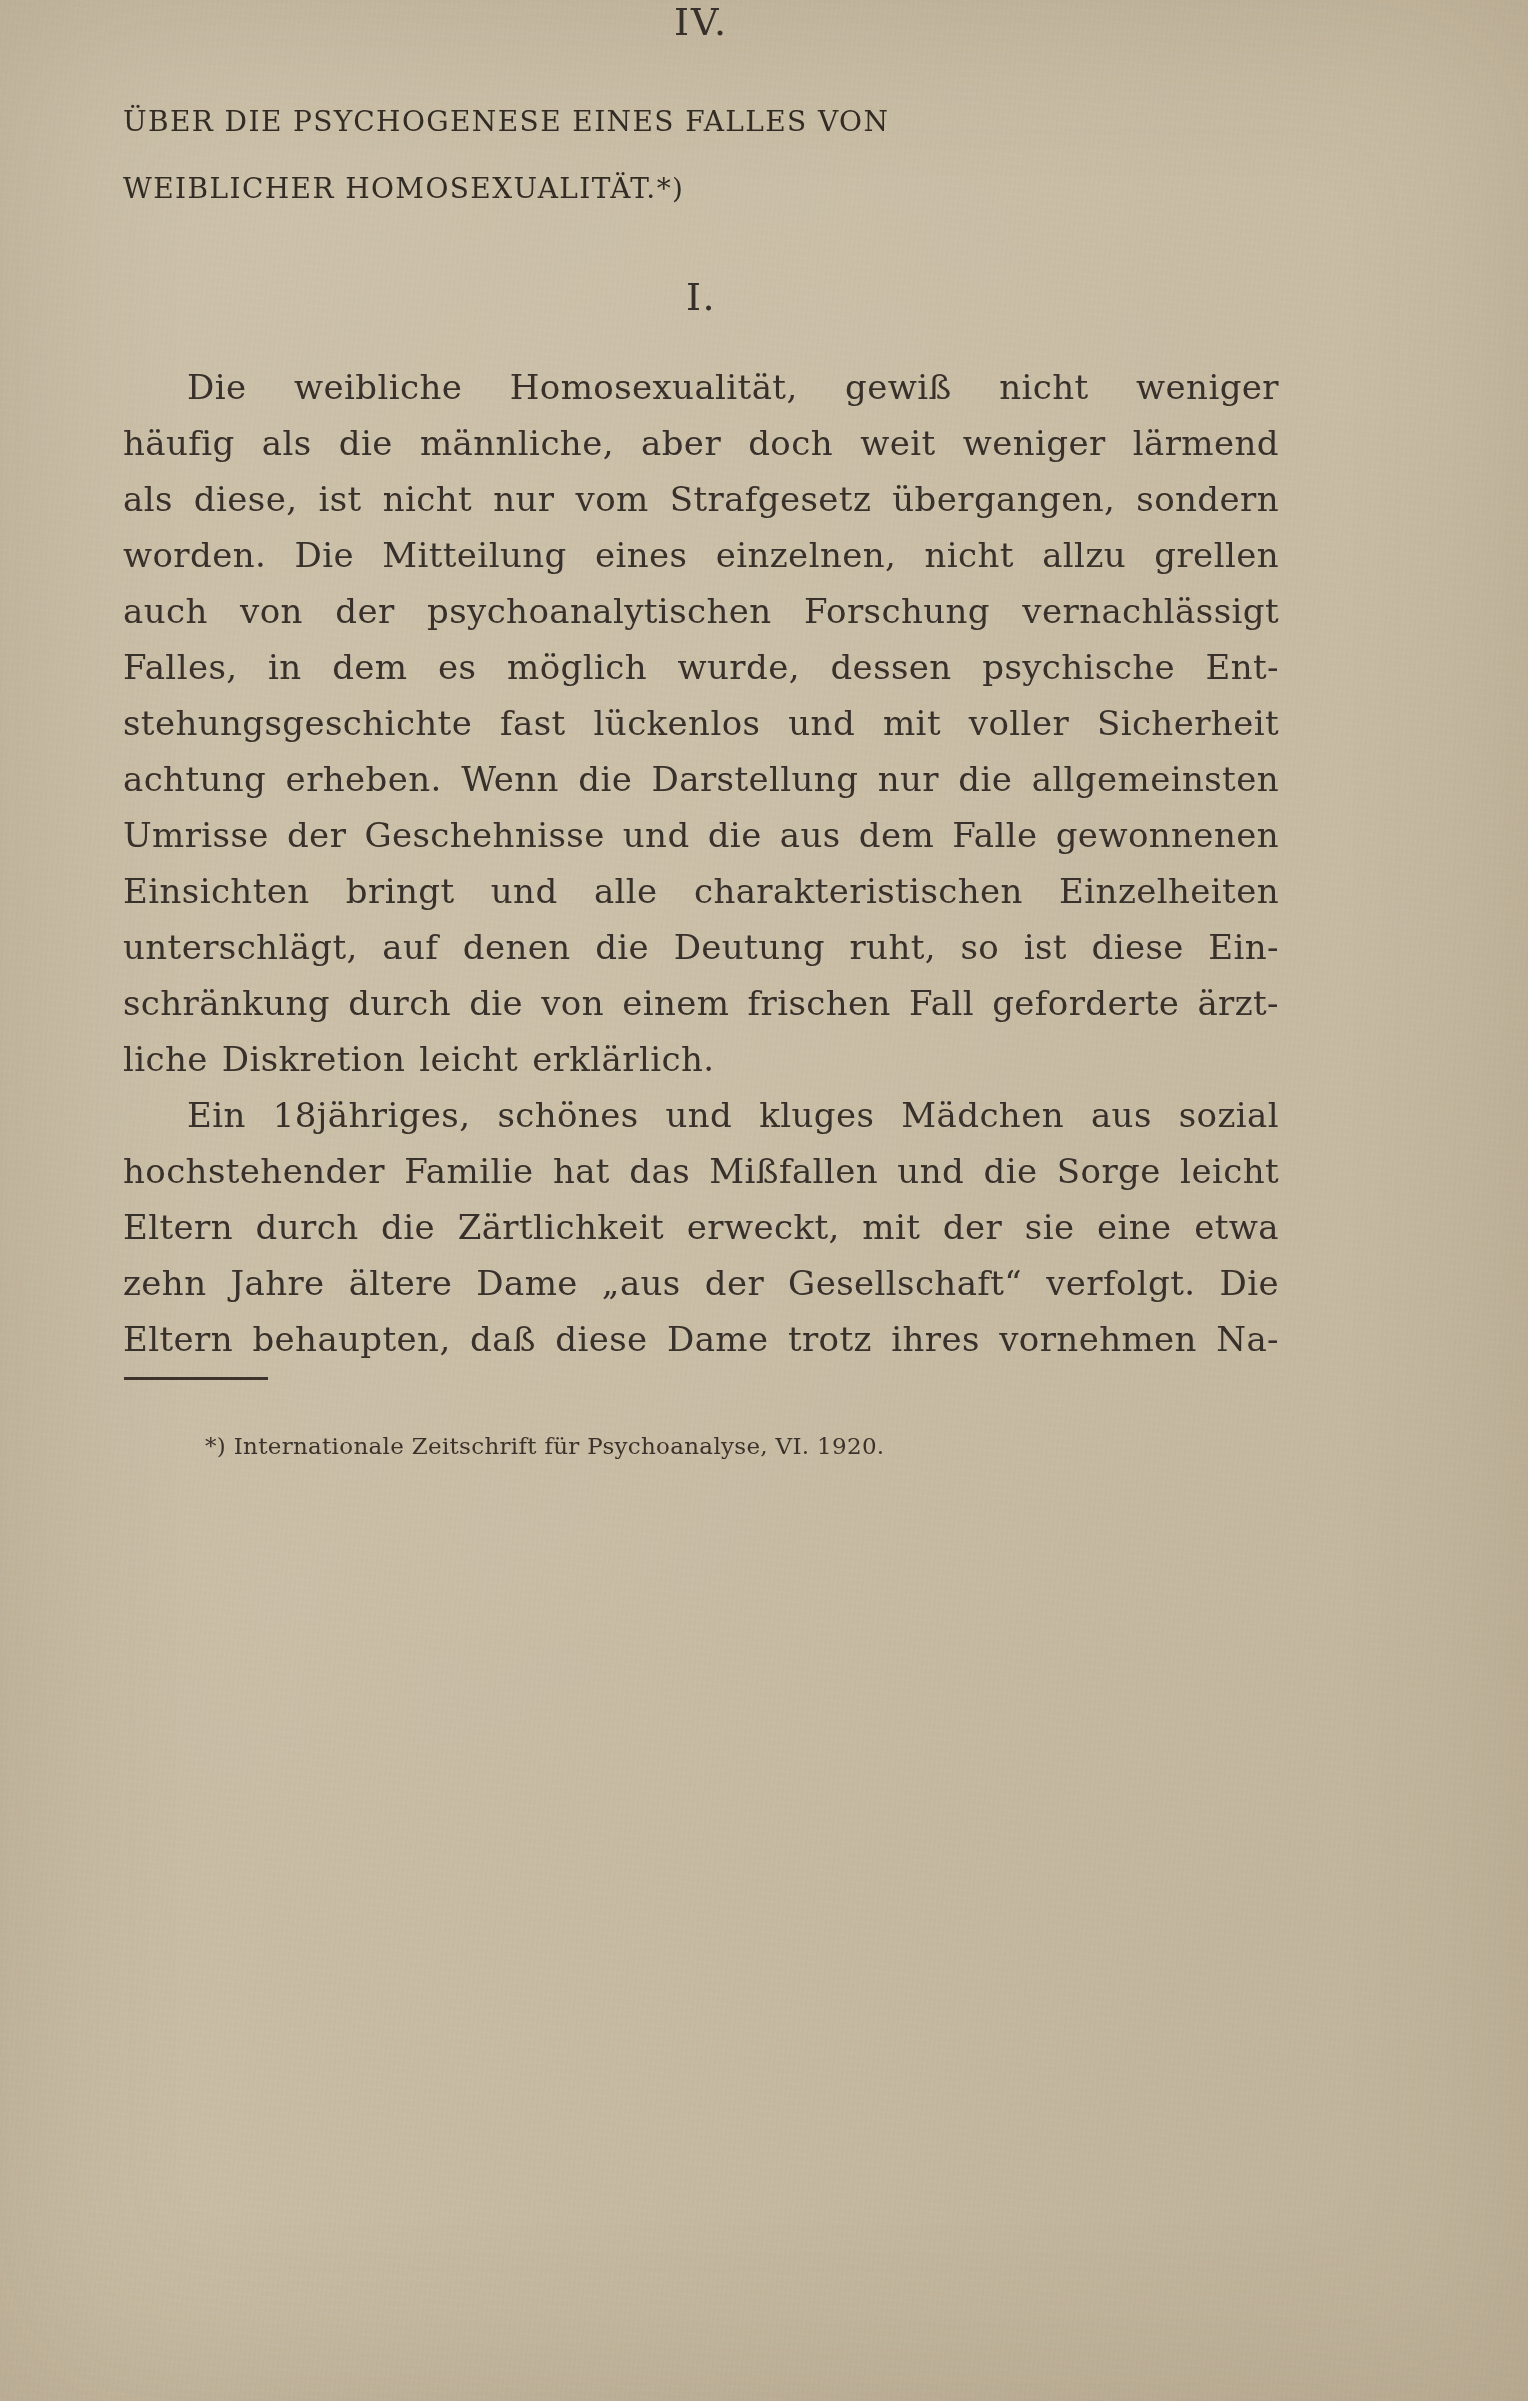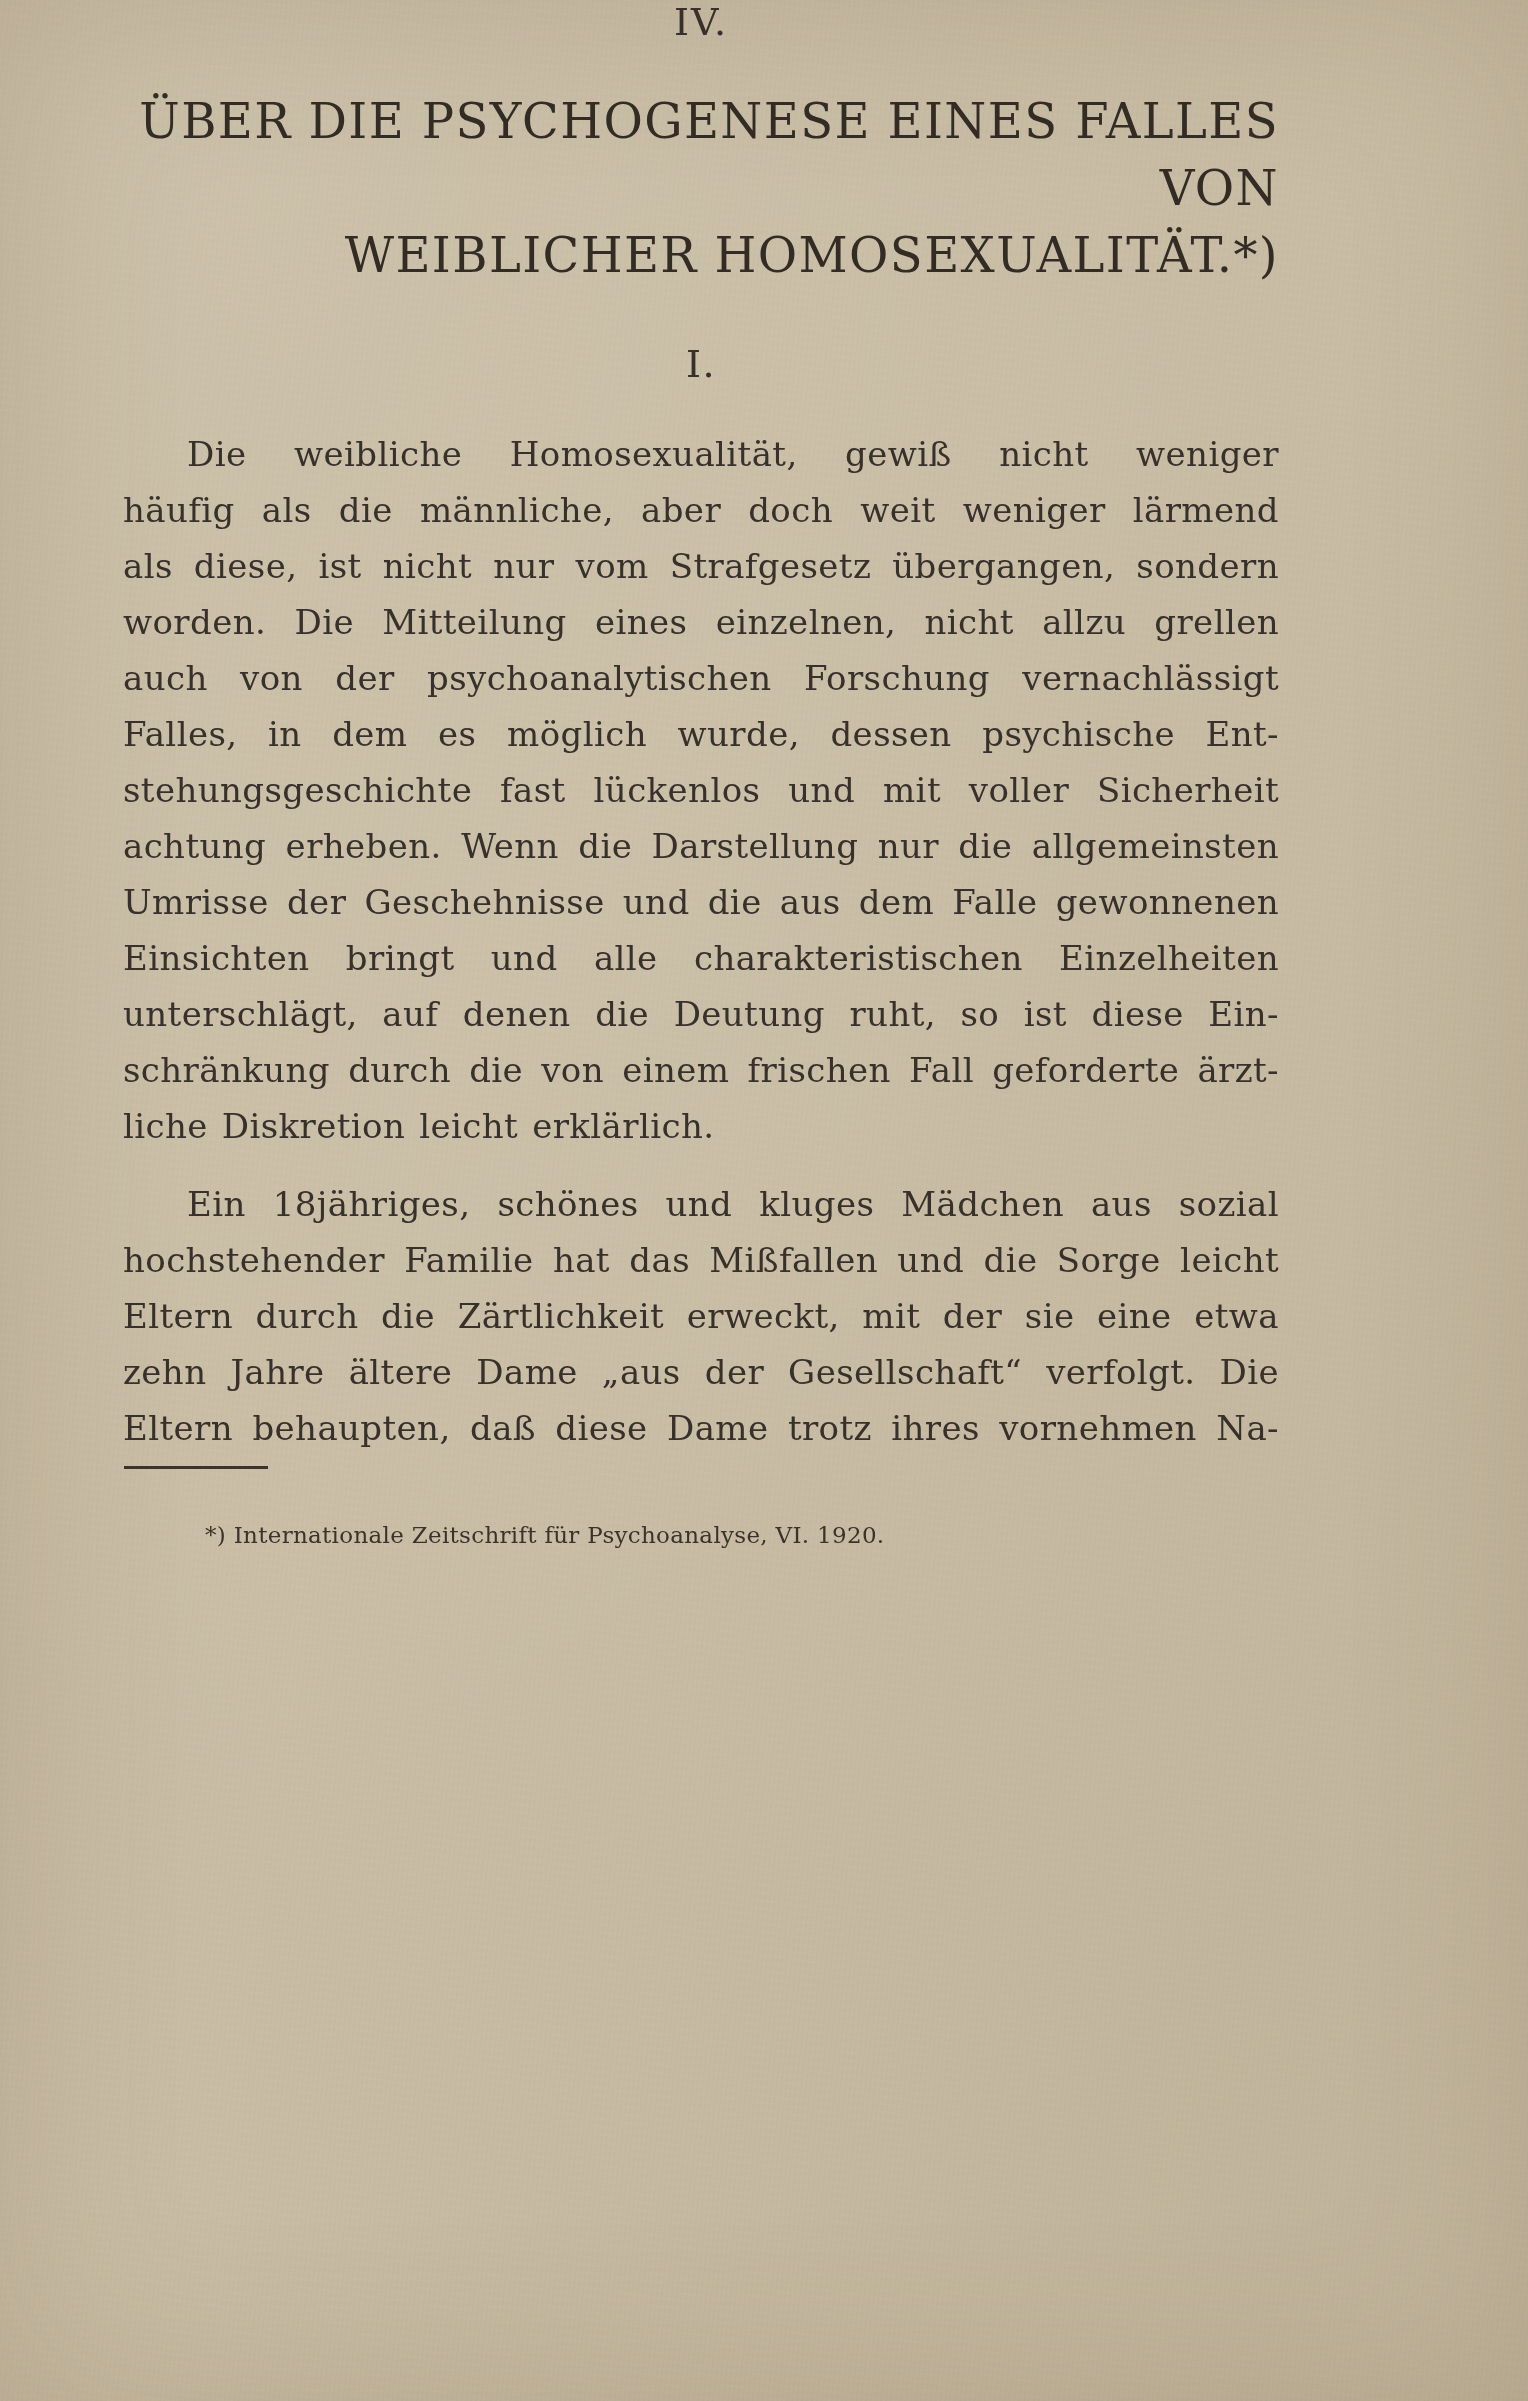--- a/index.html
+++ b/index.html
@@ -38,22 +38,22 @@
 
   .chapter-num {
     text-align: center;
     font-size: 38px;
     line-height: 45px;
     letter-spacing: 2.1px;
   }
 
   .title-block {
     margin-top: 43px;
-    text-align: right;
-    font-size: 48px;
+    text-align: left;
+    font-size: 28px;
     line-height: 67px;
     letter-spacing: 1.4px;
     color: #332c25;
   }
 
   .section-num {
     margin-top: 53px;
     text-align: center;
     font-size: 38px;
     line-height: 45px;
@@ -67,21 +67,21 @@
   .paragraph.second { margin-top: 0; }
 
   .line {
     line-height: 56px;
     letter-spacing: 0.4px;
     word-spacing: 2.8px;
     text-align: justify;
     text-align-last: justify;
     white-space: normal;
   }
-  .line.indent { text-indent: 64px; margin-top: 22px; }
+  .line.indent { text-indent: 64px; }
   .line.last-line { text-align-last: left; }
 
   .footnote-rule {
     margin-top: 9.8px;
     margin-left: 1.4px;
     width: 144px;
     height: 3.5px;
     background: #3c342c;
   }
 

